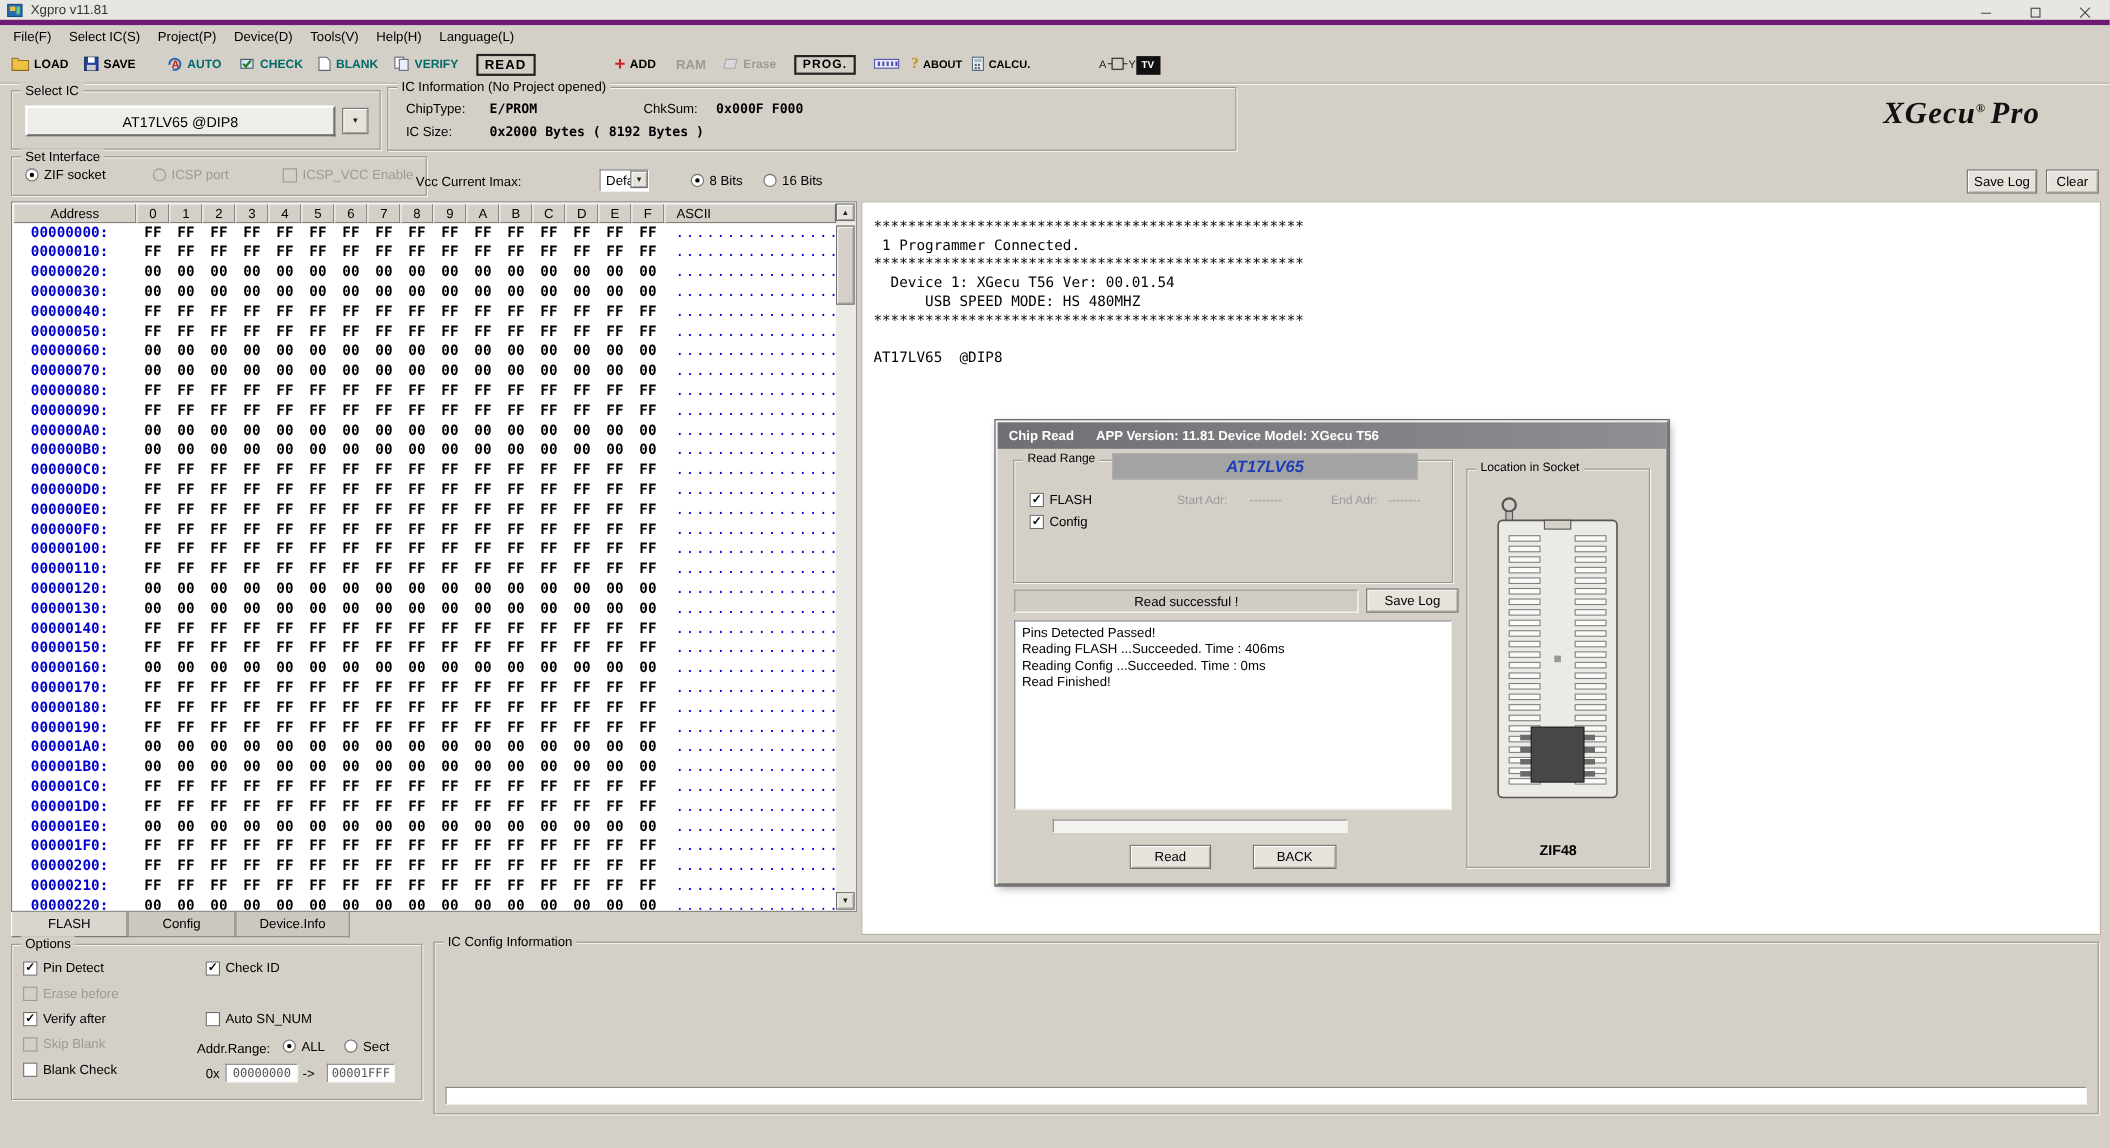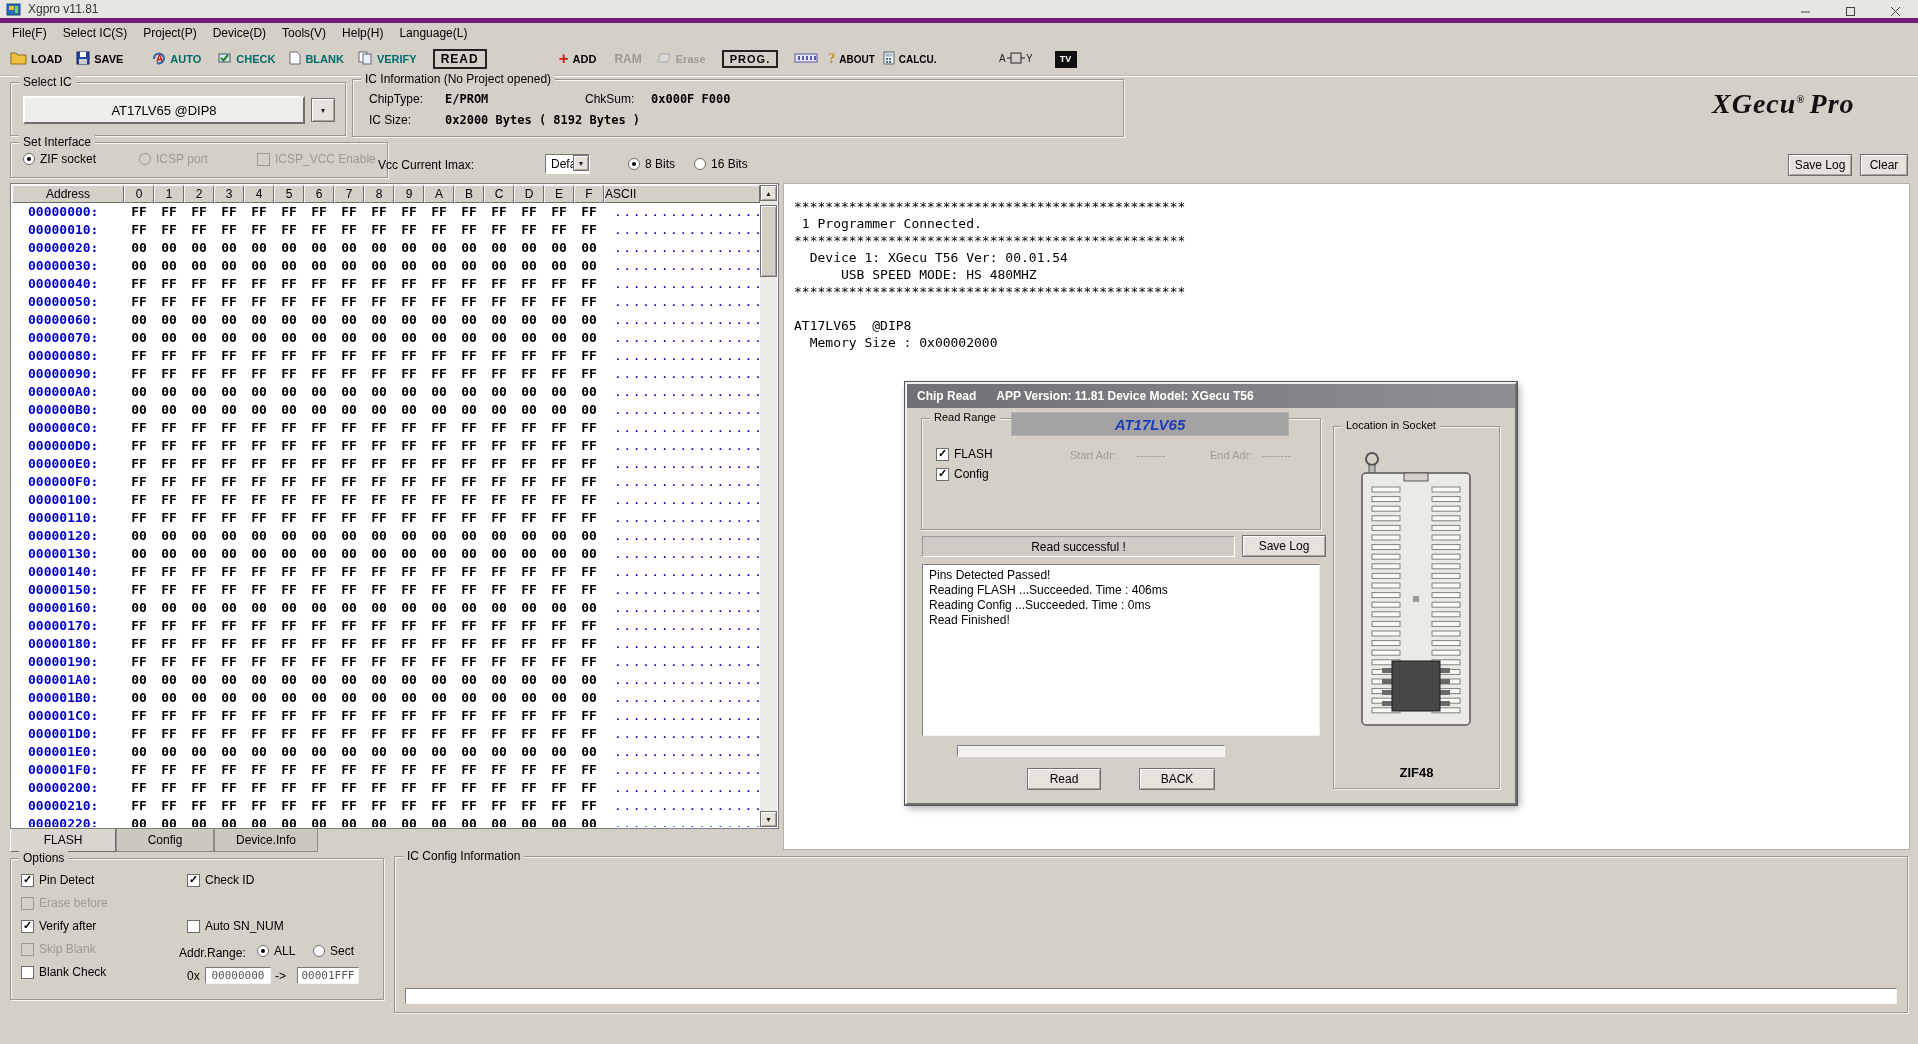--- a/index.html
+++ b/index.html
@@ -65,21 +65,21 @@
   .bits8 { left:628px; top:157px; }
   .bits16 { left:694px; top:157px; }
   .savelog-top-btn { left:1788px; top:154px; width:64px; height:22px; }
   .clear-top-btn { left:1860px; top:154px; width:48px; height:22px; }
 
   
   .hexpanel { position:absolute; left:10px; top:183px; width:769px; height:646px; background:#fff; border:1px solid #7e7e7e; }
   .hexheader { position:absolute; left:1px; top:1px; right:18px; height:18px; display:flex; }
   .hhcell { flex:0 0 30px; height:18px; background:#d4d0c8; border:1px solid; border-color:#f8f8f8 #6e6e6e #6e6e6e #f8f8f8; display:flex; align-items:center; justify-content:center; font-size:12px; }
   .hhcell:first-child { flex:0 0 112px; }
-  .hhcell:last-child { flex:1 1 auto; justify-content:flex-start; }
+  .hhcell:last-child { flex:1 1 auto; justify-content:flex-start; padding-left:10px; }
   .hexbody { position:absolute; left:1px; top:19px; right:18px; bottom:1px; overflow:hidden; background:#fff; }
   .hexrow { display:flex; height:18px; line-height:18px; font-family:"DejaVu Sans Mono", monospace; font-size:13px; }
   .haddr { flex:0 0 112px; padding-left:16px; color:#0000cc; font-weight:bold; }
   .hcell { flex:0 0 30px; text-align:center; color:#000; font-weight:bold; }
   .hascii { flex:1 1 auto; padding-left:10px; color:#0000cc; letter-spacing:1.5px; }
   .vscroll { position:absolute; right:1px; top:1px; bottom:1px; width:17px; background:#eceae5; }
   .scrollarrow { position:absolute; left:0; width:17px; height:16px; }
   .scrollthumb { position:absolute; left:0; top:20px; width:17px; height:72px; background:#d4d0c8; border:1px solid #707070; box-shadow:inset 1px 1px 0 #fff, inset -1px -1px 0 #a8a49c; }
 
   
@@ -258,21 +258,21 @@
     </div>
     <div class="tbtn" style="margin-left:62px">
       <span><svg width="34" height="16">
             <text x="0" y="12" font-size="10" fill="#222">A</text>
             <line x1="8" y1="8" x2="12" y2="8" stroke="#222"></line>
             <rect x="12" y="3" width="10" height="10" fill="none" stroke="#222"></rect>
             <line x1="22" y1="8" x2="26" y2="8" stroke="#222"></line>
             <text x="27" y="12" font-size="10" fill="#222">Y</text>
           </svg></span>
     </div>
-    <div class="tbtn" style="margin-left:22px">
+    <div class="tbtn" style="">
       <span class="tv-box">TV</span>
     </div>
   </div>
 
   <div class="group select-ic-group">
     <span class="group-label">Select IC</span>
     <div class="ic-name-field">AT17LV65  @DIP8</div>
     <div class="arrowbtn ic-combo-arrow">▼</div>
   </div>
 
@@ -1064,21 +1064,20 @@
     <div class="loglines">
 
     <div class="logline">**************************************************</div>
         <div class="logline"> 1 Programmer Connected.</div>
         <div class="logline">**************************************************</div>
         <div class="logline">  Device 1: XGecu T56 Ver: 00.01.54</div>
         <div class="logline">      USB SPEED MODE: HS 480MHZ</div>
         <div class="logline">**************************************************</div>
         <div class="logline"></div>
         <div class="logline">AT17LV65  @DIP8</div>
-        <div class="logline">  Memory Size : 0x00002000</div>
       </div>
   </div>
 
   <div class="dialog">
     <div class="dlg-title">
       <span>Chip Read</span>
       <span>APP Version: 11.81 Device Model: XGecu T56</span>
     </div>
     <div class="dlg-body">
       <div class="chipname">AT17LV65</div>

